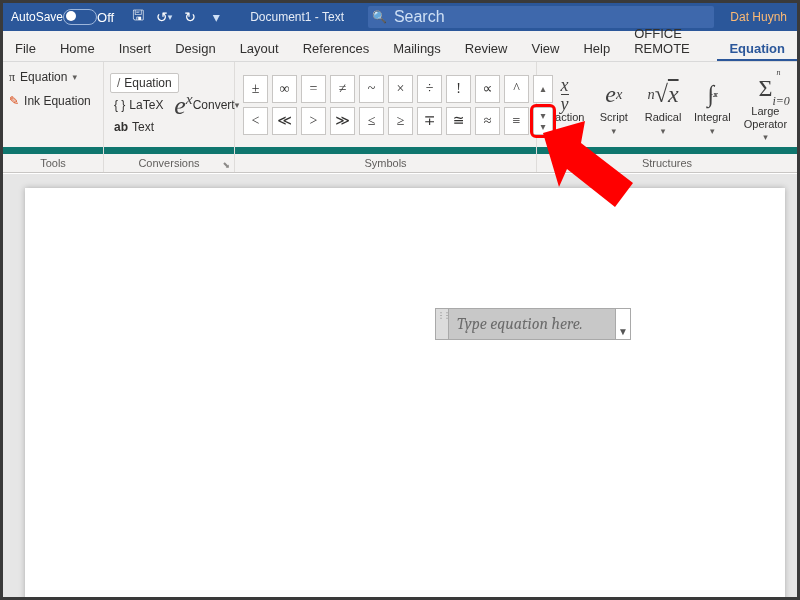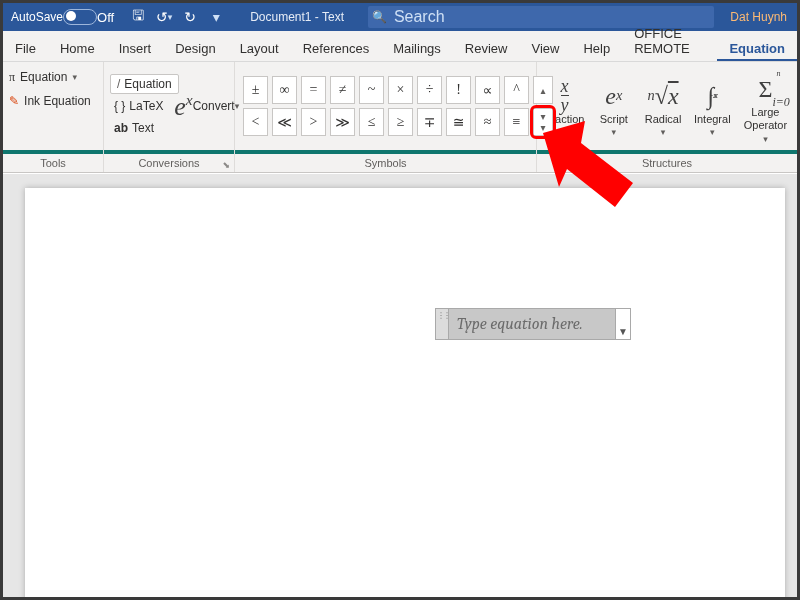--- a/index.html
+++ b/index.html
@@ -15,21 +15,21 @@
 .searchwrap .sicon{width:26px;text-align:center;color:#cfe0f5;}
 .searchwrap input{background:transparent;border:none;outline:none;color:#e6ecf6;font-size:16px;width:100%;}
 .searchwrap input::placeholder{color:#cfe0f5;}
 .userwrap{padding:0 10px;color:#fdba74;white-space:nowrap;text-align:center;}
 .menubar{height:30px;background:#f3f2f1;display:flex;align-items:flex-end;border-bottom:1px solid #d9d9d9;}
 .menubar .tab{padding:6px 12px 5px 12px;color:#323130;cursor:default;font-size:13px;}
 .menubar .tab.active{color:#2b579a;border-bottom:2px solid #2b579a;padding-bottom:3px;font-weight:600;}
 .ribbon{height:110px;background:#f3f2f1;border-bottom:1px solid #c8c6c4;display:flex;position:relative;}
 .group{border-right:1px solid #dedcda;display:flex;flex-direction:column;justify-content:space-between;}
 .group .body{flex:1;display:flex;align-items:center;}
-.group .label{height:18px;font-size:11px;color:#605e5c;text-align:center;border-top:4px solid #0f766e;line-height:18px;position:relative;}
+.group .label{height:18px;font-size:11px;color:#605e5c;text-align:center;border-top:7px solid #0f766e;line-height:18px;position:relative;}
 .group .label .launcher{position:absolute;right:4px;top:2px;font-size:9px;color:#8a8886;}
 
 .tools{width:100px;}
 .tools .body{flex-direction:column;align-items:flex-start;justify-content:flex-start;padding:4px 6px;gap:2px;}
 .toolsbtn{display:flex;align-items:center;gap:5px;font-size:12px;color:#323130;height:22px;}
 .toolsbtn .chev{font-size:9px;color:#605e5c;}
 
 .conv{width:130px;}
 .conv .body{padding:4px 6px;gap:4px;}
 .convleft{display:flex;flex-direction:column;gap:2px;}

